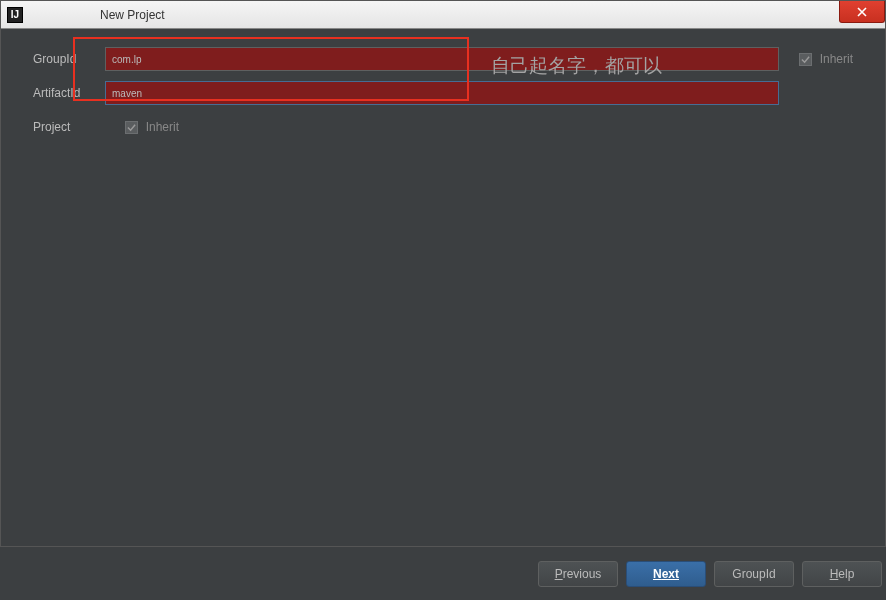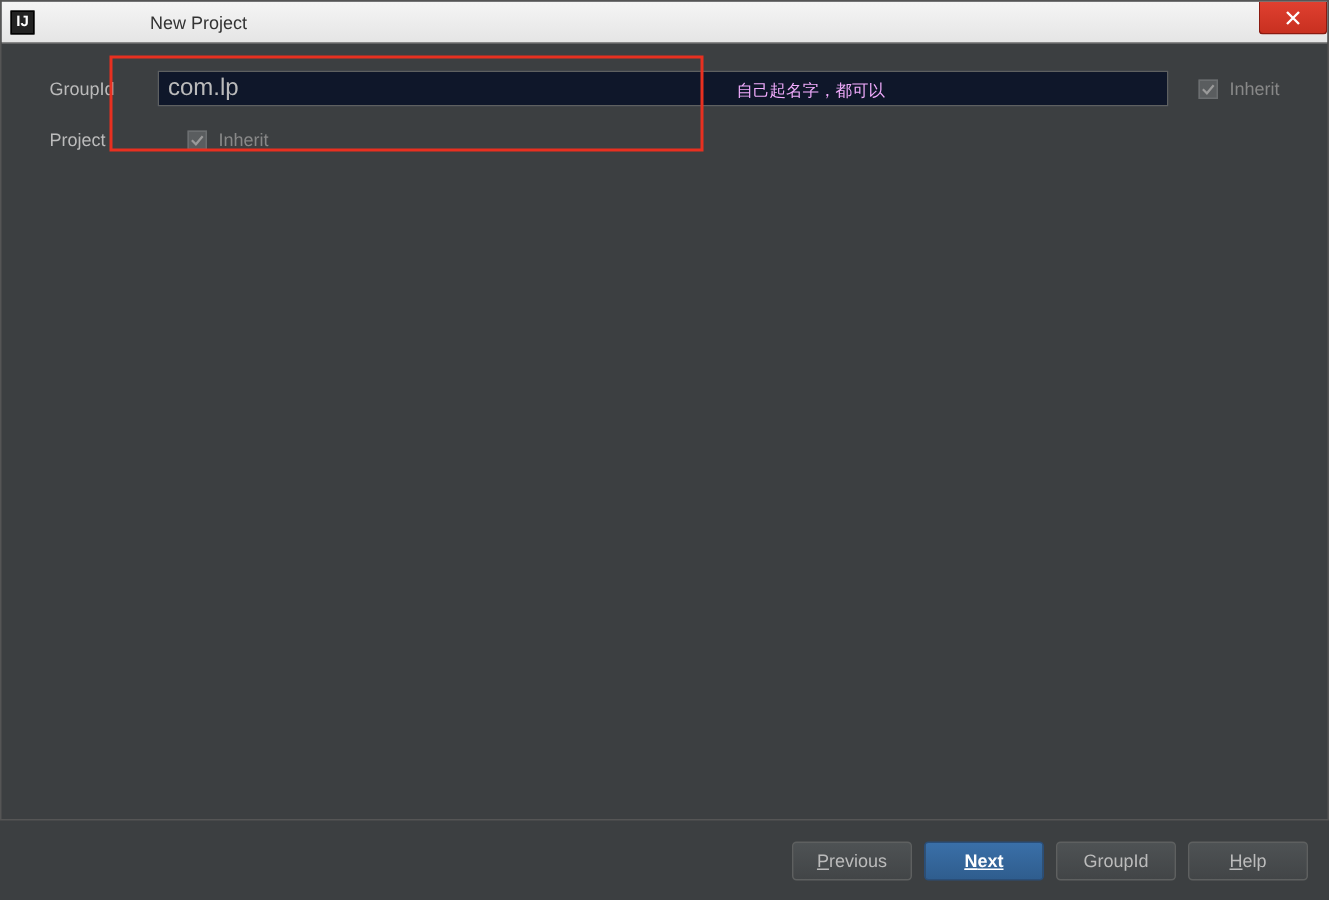--- a/index.html
+++ b/index.html
@@ -56,26 +56,26 @@
   margin-bottom: 10px;
   height: 24px;
 }
 .label {
   width: 72px;
   color: #bbbbbb;
 }
 .field {
   flex: 1;
   height: 24px;
-  background: #0f172a;
+  background: #7f1d1d;
   border: 1px solid #5e6060;
   color: #bbbbbb;
   padding: 0 6px;
   font-family: inherit;
-  font-size: 16px;
+  font-size: 10px;
   outline: none;
 }
 .field.focused { border: 1px solid #466d94; }
 .inherit {
   width: 74px;
   display: flex;
   align-items: center;
   justify-content: flex-end;
   gap: 8px;
   color: #888;
@@ -87,42 +87,42 @@
   display: flex; align-items: center; justify-content: center;
 }
 .check svg { width: 9px; height: 9px; }
 .redbox {
   position: absolute;
   border: 2px solid #e83020;
   pointer-events: none;
 }
 .annotation {
   position: absolute;
-  color: #f0abfc;
-  font-size: 11px;
+  color: #a3a3a3;
+  font-size: 19px;
   font-family: "Microsoft YaHei", sans-serif;
 }
 .watermark {
   position: absolute;
   right: 10px; bottom: 36px;
   color: rgba(180,180,180,0.35);
   font-family: "Courier New", monospace;
   font-size: 16px;
   pointer-events: none;
 }
 .footer {
   position: absolute;
   left: 0; right: 0; bottom: 0;
   height: 54px;
   border-top: 1px solid #555;
   display: flex;
   align-items: center;
   justify-content: flex-end;
   gap: 8px;
-  padding-right: 14px;
+  padding-right: 4px;
   background: #3c3f41;
 }
 .btn {
   min-width: 80px; height: 26px;
   background: linear-gradient(#4e5254, #424547);
   border: 1px solid #5e6060;
   color: #bbbbbb;
   font-size: 12px;
   border-radius: 3px;
   cursor: pointer;
@@ -158,20 +158,28 @@
     <div class="inherit">
       <span class="check">
         <svg viewBox="0 0 10 10">
             <path d="M1 5 L4 8 L9 2" stroke="#9a9a9a" stroke-width="1.6" fill="none"></path>
           </svg>
       </span>
       <span>Inherit</span>
     </div>
   </div>
 
+  <div class="row">
+    <div class="label">ArtifactId</div>
+    <input class="field focused" value="maven" style="">
+    <div class="inherit" style="visibility:hidden">
+      <span class="check"></span>
+        <span>Inherit</span>
+    </div>
+  </div>
 
   <div class="row">
     <div class="label">Project</div>
     <div class="inherit">
       <span class="check">
         <svg viewBox="0 0 10 10">
             <path d="M1 5 L4 8 L9 2" stroke="#9a9a9a" stroke-width="1.6" fill="none"></path>
           </svg>
       </span>
       <span>Inherit</span>

